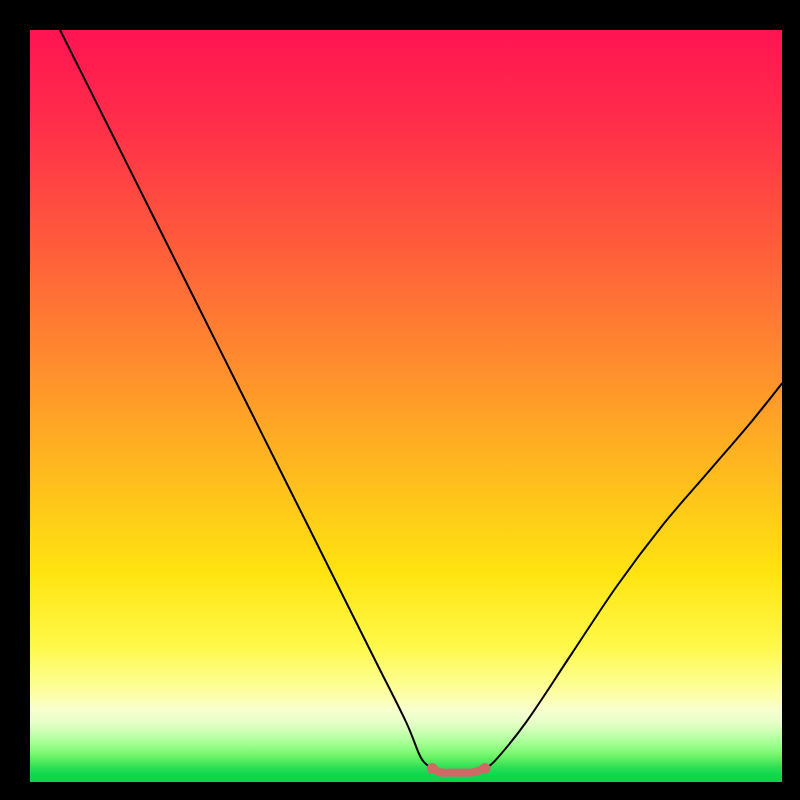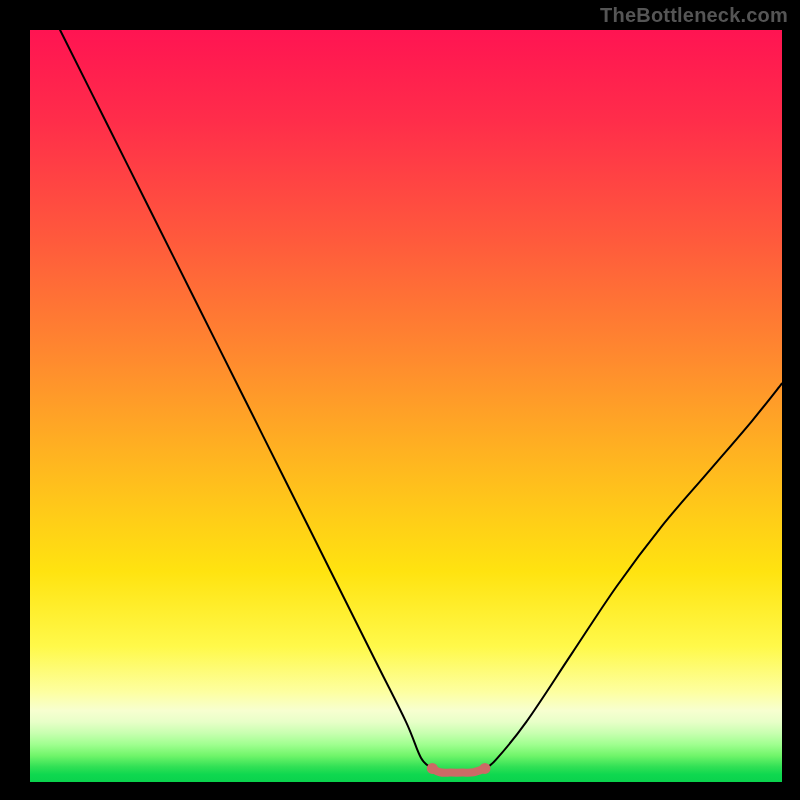--- a/index.html
+++ b/index.html
@@ -61,21 +61,20 @@
   .curves {
     position: absolute;
     inset: 0;
   }
 </style>
 </head>
 <body>
 
 <div class="frame">
 
-  <div class="watermark">TheBottleneck.com</div>
 
   <div class="plot">
     <div class="gradient"></div>
 
     <svg class="curves" viewBox="0 0 752 752" preserveAspectRatio="none">
       <g id="paths">
           <path d="M 30.08 0.00 C 38.20 16.24, 58.96 57.75, 75.20 90.24 C 91.44 122.73, 104.08 147.99, 120.32 180.48 C 136.56 212.97, 149.20 238.23, 165.44 270.72 C 181.68 303.21, 194.32 328.47, 210.56 360.96 C 226.80 393.45, 239.44 418.71, 255.68 451.20 C 271.92 483.69, 284.56 508.95, 300.80 541.44 C 317.04 573.93, 332.38 604.61, 345.92 631.68 C 359.46 658.75, 367.88 674.51, 376.00 691.84 C 384.12 709.17, 386.30 719.54, 391.04 727.94 C 395.78 736.33, 400.29 736.57, 402.32 738.46" fill="none" stroke="#000000" stroke-width="2" stroke-linecap="round"></path>
           <path d="M 454.96 738.46 C 456.99 736.84, 458.80 737.83, 466.24 729.44 C 473.68 721.05, 482.78 710.79, 496.32 691.84 C 509.86 672.89, 525.20 648.52, 541.44 624.16 C 557.68 599.80, 570.32 579.49, 586.56 556.48 C 602.80 533.47, 615.44 516.62, 631.68 496.32 C 647.92 476.02, 660.56 462.63, 676.80 443.68 C 693.04 424.73, 708.38 407.28, 721.92 391.04 C 735.46 374.80, 746.59 360.21, 752.00 353.44" fill="none" stroke="#000000" stroke-width="2" stroke-linecap="round"></path>
           <circle cx="402.32000000000005" cy="738.4639999999999" r="5.5" fill="#cc6a66"></circle>
           <circle cx="454.96" cy="738.4639999999999" r="5.5" fill="#cc6a66"></circle>

